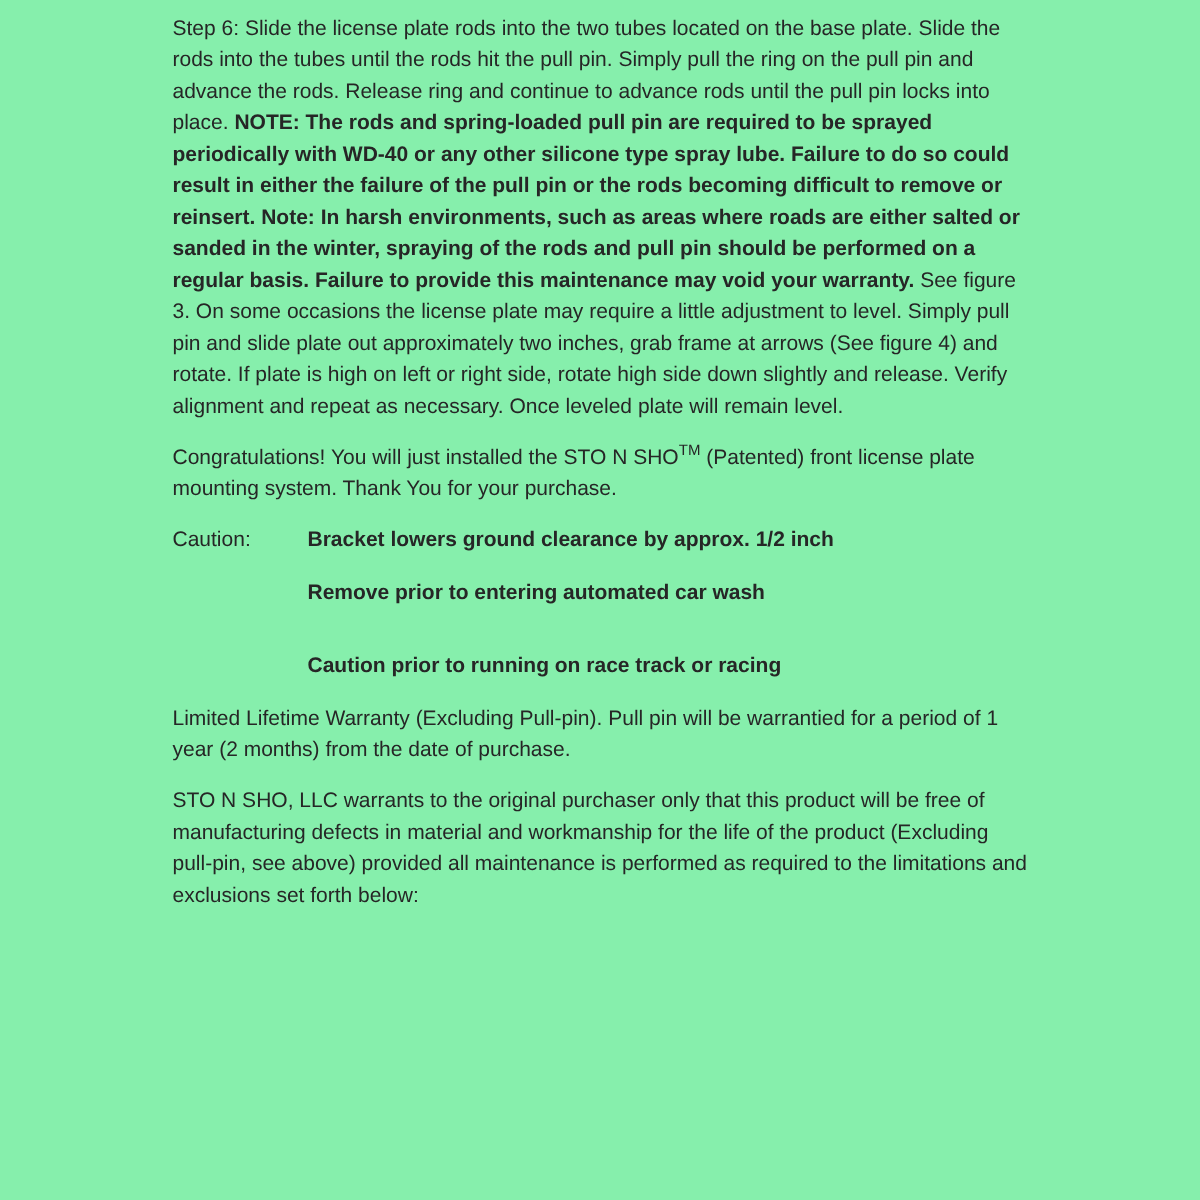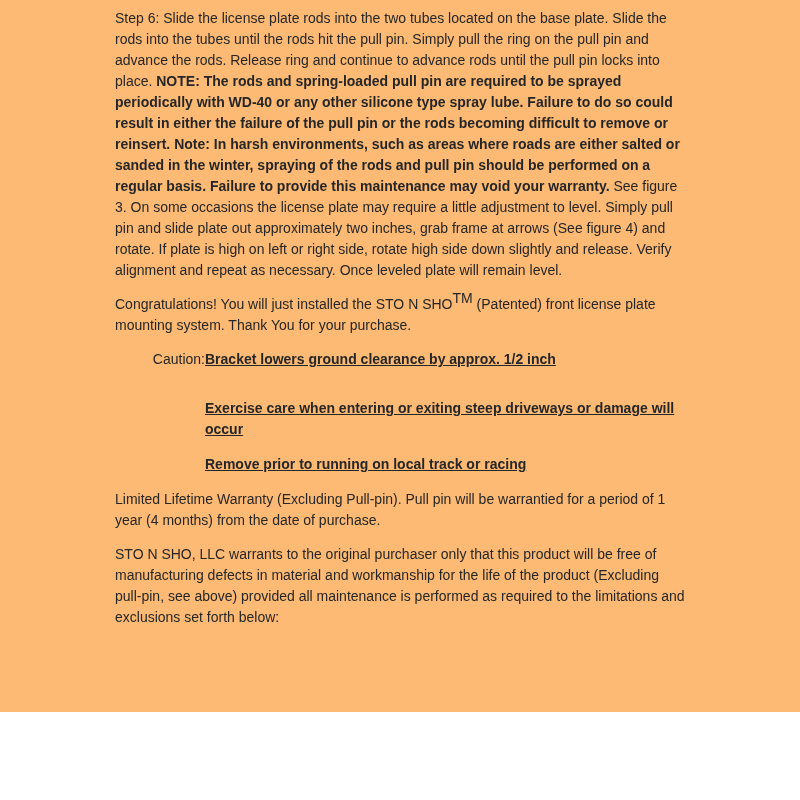--- a/index.html
+++ b/index.html
@@ -3,22 +3,22 @@
 <meta charset="utf-8">
 <style>
   html, body {
     margin: 0;
     padding: 0;
     background: #ffffff;
   }
   .page {
     position: relative;
     width: 800px;
-    height: 712px;
-    background: #fdba74;
+    height: 800px;
+    background: #86efac;
     overflow: hidden;
     box-sizing: border-box;
   }
   .doc {
     position: absolute;
     top: 8px;
     left: 115px;
     width: 573px;
     font-family: "Liberation Sans", sans-serif;
     font-size: 14px;
@@ -27,55 +27,53 @@
     text-align: left;
   }
   .para {
     margin: 0 0 13px 0;
     padding: 0;
   }
   .bold {
     font-weight: bold;
   }
   sup {
-    font-size: 14px;
+    font-size: 10px;
     line-height: 0;
   }
   .caution-row {
     display: flex;
     margin: 0 0 14px 0;
   }
   .caution-label {
     flex: 0 0 90px;
-    text-align: right;
   }
   .caution-item {
     flex: 1 1 auto;
     font-weight: bold;
-    text-decoration: underline;
   }
 </style>
 </head>
 <body>
 
 <div class="page">
   <div class="doc" id="doc">
       <p class="para"><span>Step 6: Slide the license plate rods into the two tubes located on the base plate. Slide the rods into the tubes until the rods hit the pull pin. Simply pull the ring on the pull pin and advance the rods. Release ring and continue to advance rods until the pull pin locks into place.  </span><span class="bold">NOTE: The rods and spring-loaded pull pin are required to be sprayed periodically with WD-40 or any other silicone type spray lube. Failure to do so could result in either the failure of the pull pin or the rods becoming difficult to remove or reinsert. Note: In harsh environments, such as areas where roads are either salted or sanded in the winter, spraying of the rods and pull pin should be performed on a regular basis. Failure to provide this maintenance may void your warranty. </span><span>See figure 3. On some occasions the license plate may require a little adjustment to level. Simply pull pin and slide plate out approximately two inches, grab frame at arrows (See figure 4) and rotate. If plate is high on left or right side, rotate high side down slightly and release. Verify alignment and repeat as necessary.  Once leveled plate will remain level.</span></p>
       <p class="para"><span>Congratulations!  You will just installed the STO N SHO</span><sup>TM</sup><span> (Patented) front license plate mounting system. Thank You for your purchase.</span></p>
       <div class="caution-row">
         <span class="caution-label">Caution:</span>
         <span class="caution-item">Bracket lowers ground clearance by approx. 1/2 inch</span>
       </div>
       <div class="caution-row">
         <span class="caution-label"></span>
+        <span class="caution-item">Remove prior to entering automated car wash</span>
       </div>
       <div class="caution-row">
         <span class="caution-label"></span>
-        <span class="caution-item">Exercise care when entering or exiting steep driveways or damage will occur</span>
       </div>
       <div class="caution-row">
         <span class="caution-label"></span>
-        <span class="caution-item">Remove prior to running on local track or racing</span>
+        <span class="caution-item">Caution prior to running on race track or racing</span>
       </div>
-      <p class="para"><span>Limited Lifetime Warranty (Excluding Pull-pin).  Pull pin will be warrantied for a period of 1 year (4 months) from the date of purchase.</span></p>
+      <p class="para"><span>Limited Lifetime Warranty (Excluding Pull-pin).  Pull pin will be warrantied for a period of 1 year (2 months) from the date of purchase.</span></p>
       <p class="para"><span>STO N SHO, LLC warrants to the original purchaser only that this product will be free of manufacturing defects in material and workmanship for the life of the product (Excluding pull-pin, see above) provided all maintenance is performed as required to the limitations and exclusions set forth below:</span></p>
     </div>
 </div>
 
 </body></html>

